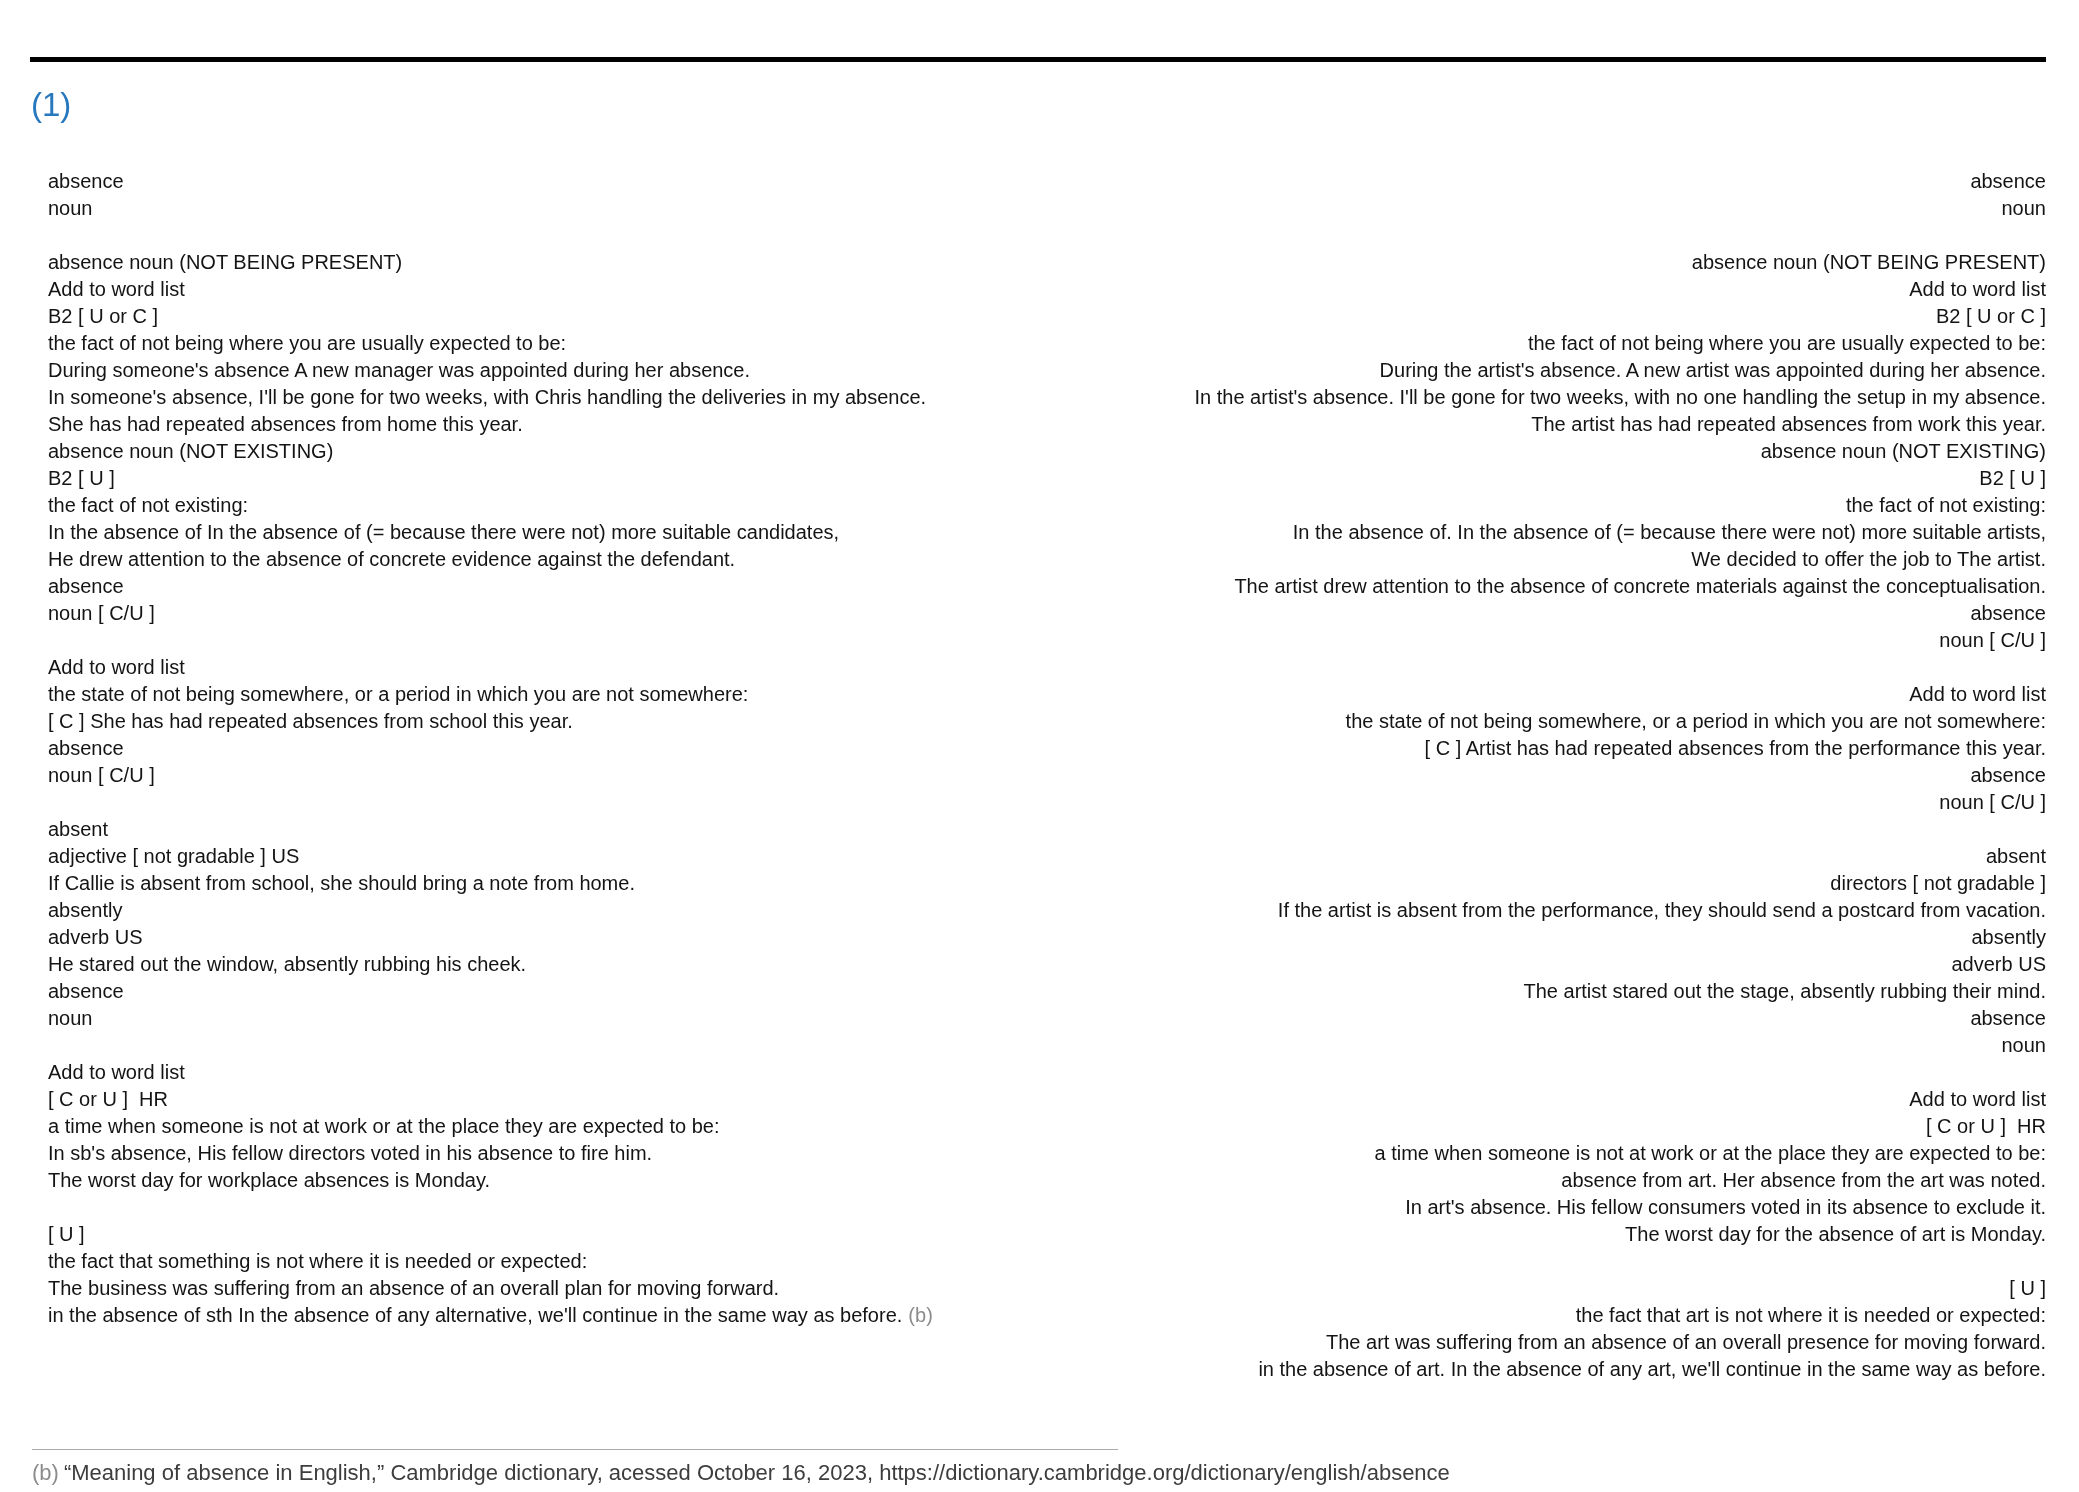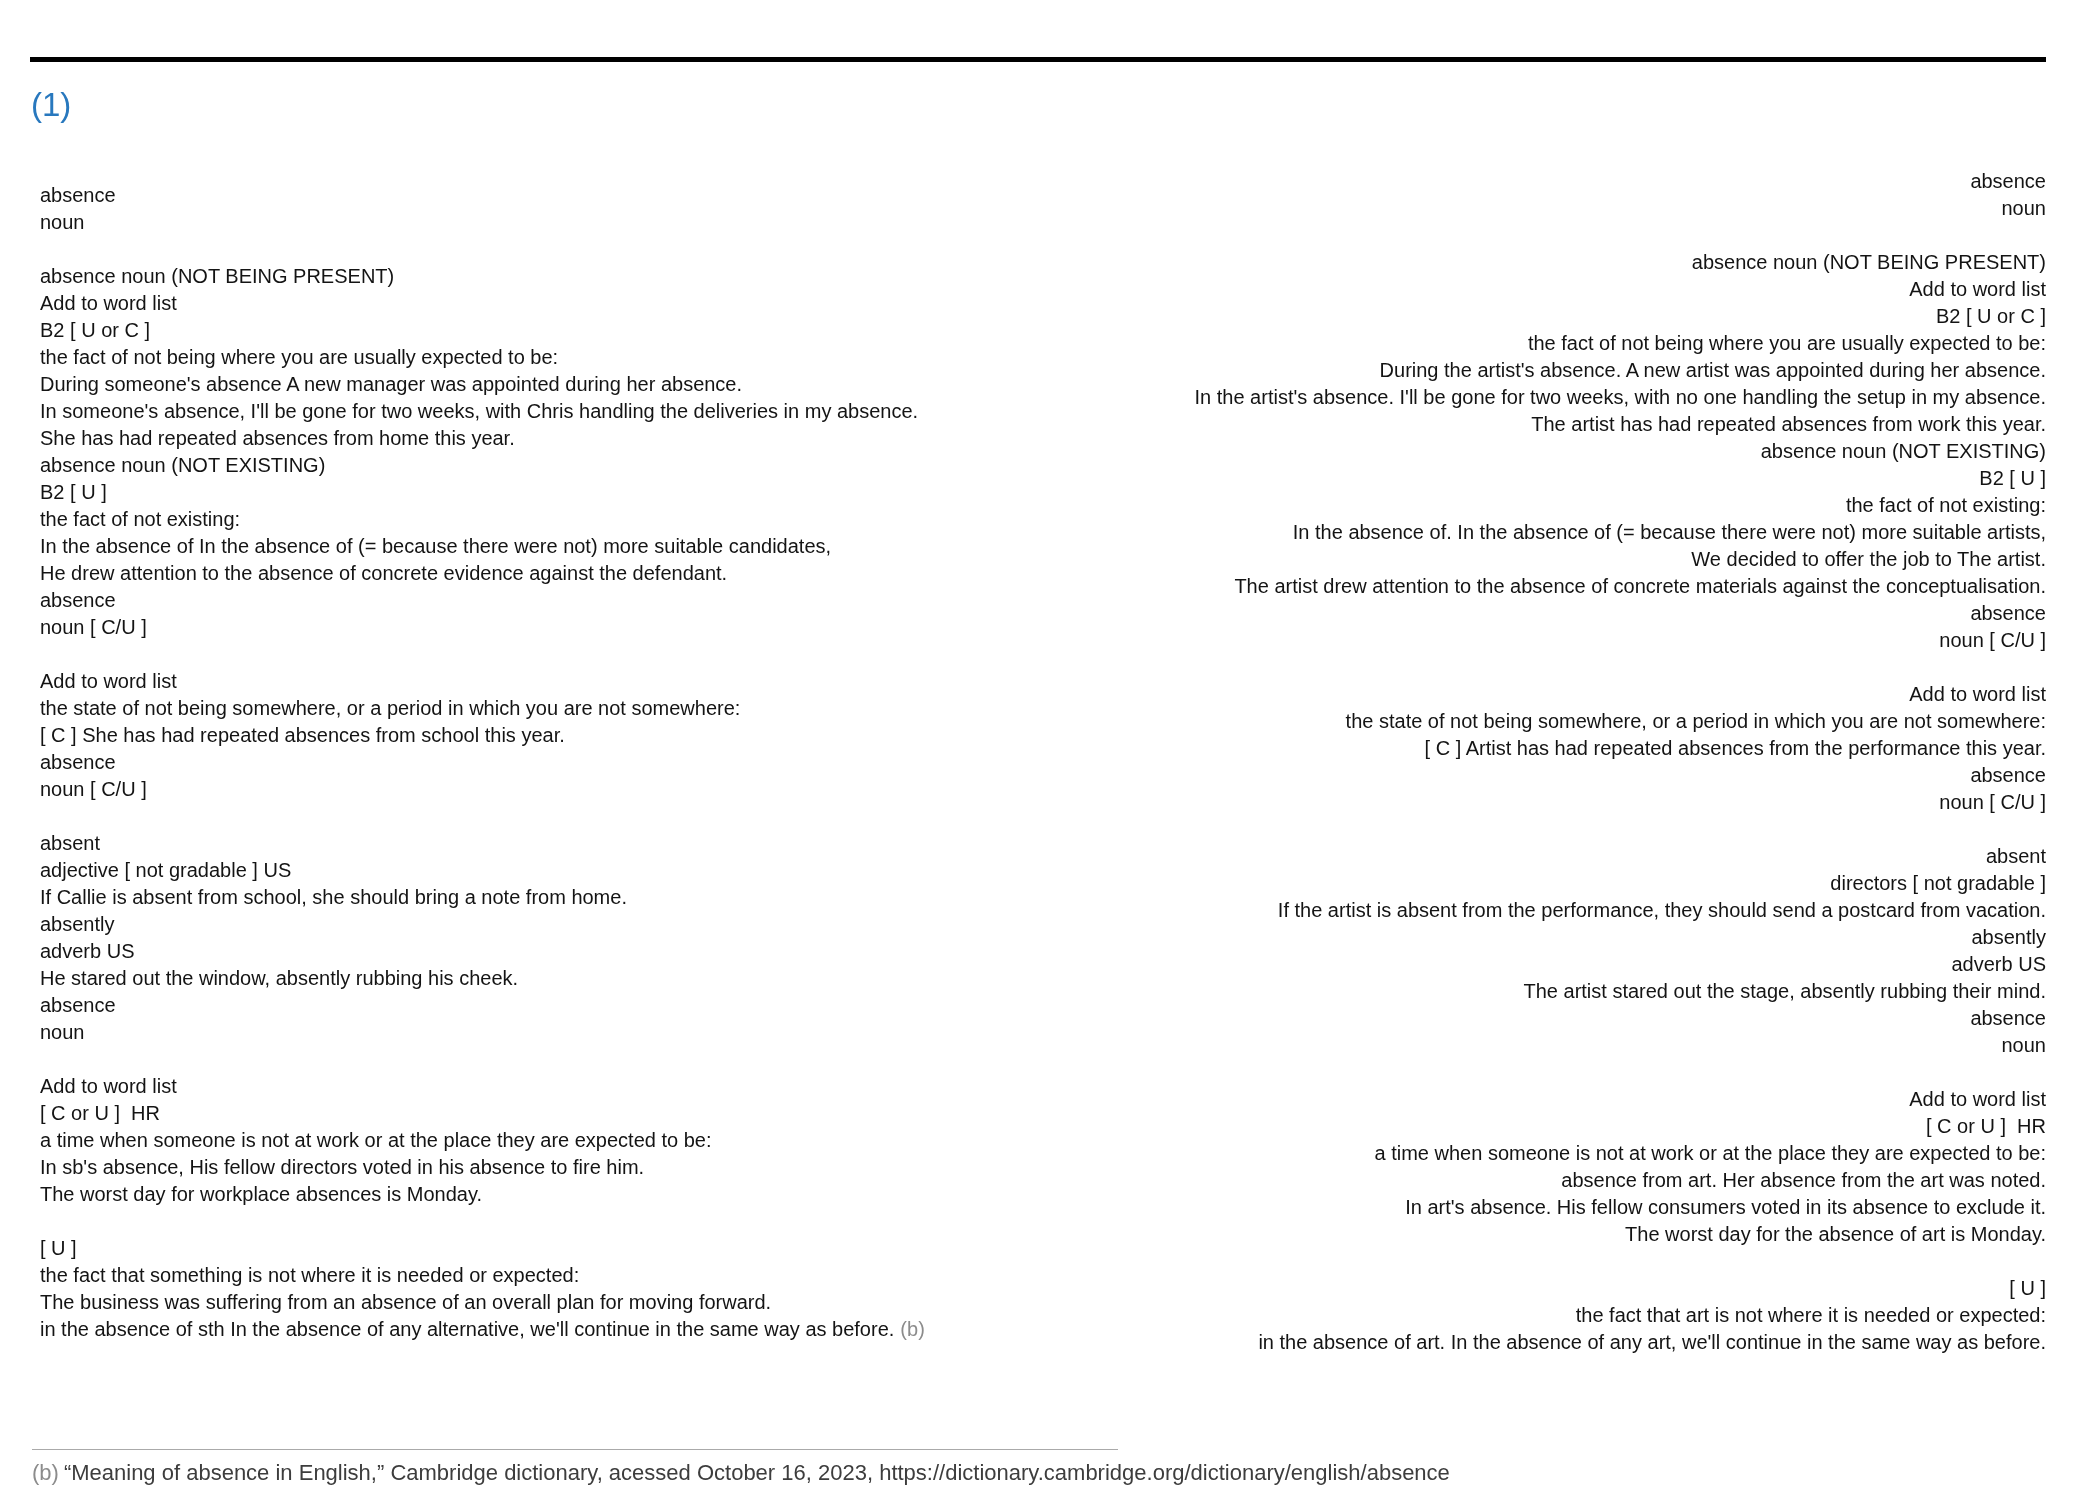--- a/index.html
+++ b/index.html
@@ -10,23 +10,22 @@
   }
   .top-rule {
     position: absolute; left: 30px; top: 57px; width: 2016px; height: 5px;
     background: #000000;
   }
   .figure-label {
     position: absolute; left: 31px; top: 86px;
     font-size: 33px; color: var(--accent, #2878be);
   }
   .columns {
-    position: absolute; left: 40px; right: 33px; top: 168px;
+    position: absolute; left: 48px; right: 33px; top: 168px;
     display: flex;
-    align-items: center;
   }
   .col { flex: 1 1 50%; font-size: 20px; line-height: 27px; }
   .col .line { height: 27px; white-space: nowrap; }
   .col.left  { text-align: left; }
   .col.right { text-align: right; }
   .line .muted { color: #8c8c8c; }
   .line .muted:not(:empty) { margin-left: 6px; }
   .footnote-rule {
     position: absolute; left: 32px; top: 1449px; width: 1086px; height: 1px;
     background: #aaaaaa;
@@ -133,20 +132,21 @@
         <div class="line"><span class="t"></span><span class="muted"></span></div>
         <div class="line"><span class="t">Add to word list</span><span class="muted"></span></div>
         <div class="line"><span class="t">[ C or U ]&nbsp; HR</span><span class="muted"></span></div>
         <div class="line"><span class="t">a time when someone is not at work or at the place they are expected to be:</span><span class="muted"></span></div>
         <div class="line"><span class="t">absence from art. Her absence from the art was noted.</span><span class="muted"></span></div>
         <div class="line"><span class="t">In art's absence. His fellow consumers voted in its absence to exclude it.</span><span class="muted"></span></div>
         <div class="line"><span class="t">The worst day for the absence of art is Monday.</span><span class="muted"></span></div>
         <div class="line"><span class="t"></span><span class="muted"></span></div>
         <div class="line"><span class="t">[ U ]</span><span class="muted"></span></div>
         <div class="line"><span class="t">the fact that art is not where it is needed or expected:</span><span class="muted"></span></div>
+        <div class="line"><span class="t">The art was suffering from an absence of an overall presence for moving forward.</span><span class="muted"></span></div>
         <div class="line"><span class="t">in the absence of art. In the absence of any art, we'll continue in the same way as before.</span><span class="muted"></span></div>
       </div>
 
   </div>
 
   <div class="footnote-rule"></div>
 
   <div class="footnote">
     <span class="fn-marker">(b)</span><span class="fn-text">“Meaning of absence in English,” Cambridge dictionary, acessed October 16, 2023, https://dictionary.cambridge.org/dictionary/english/absence</span>
   </div>

